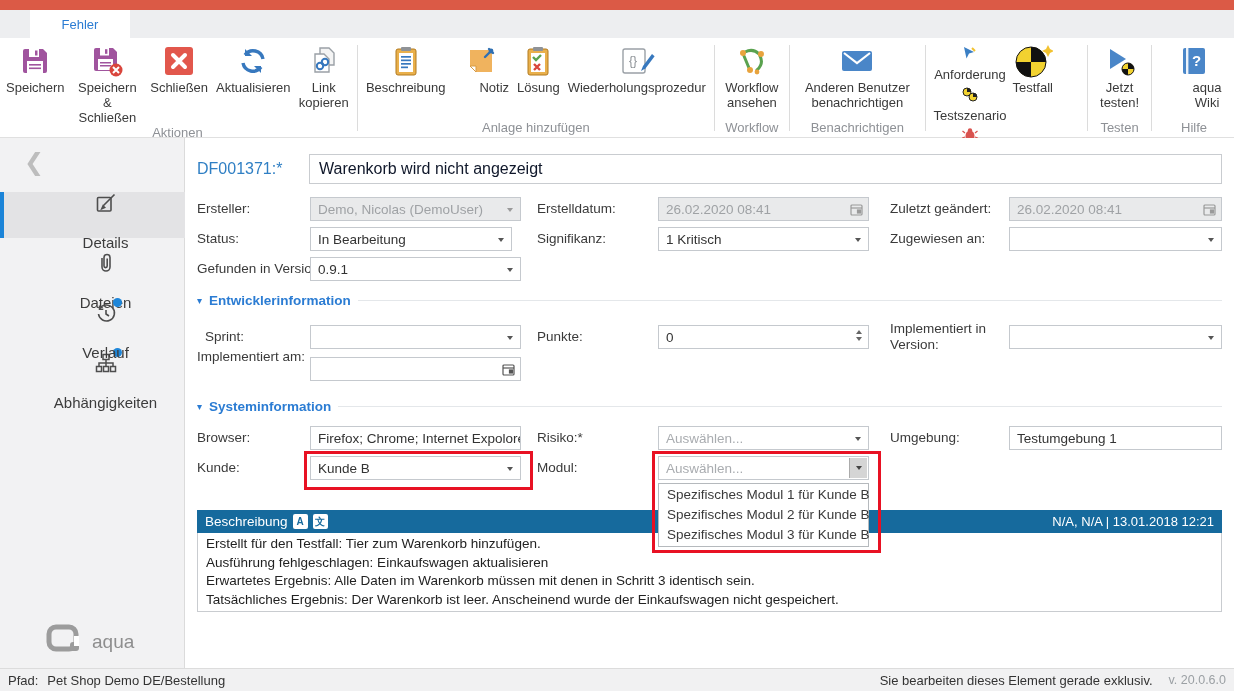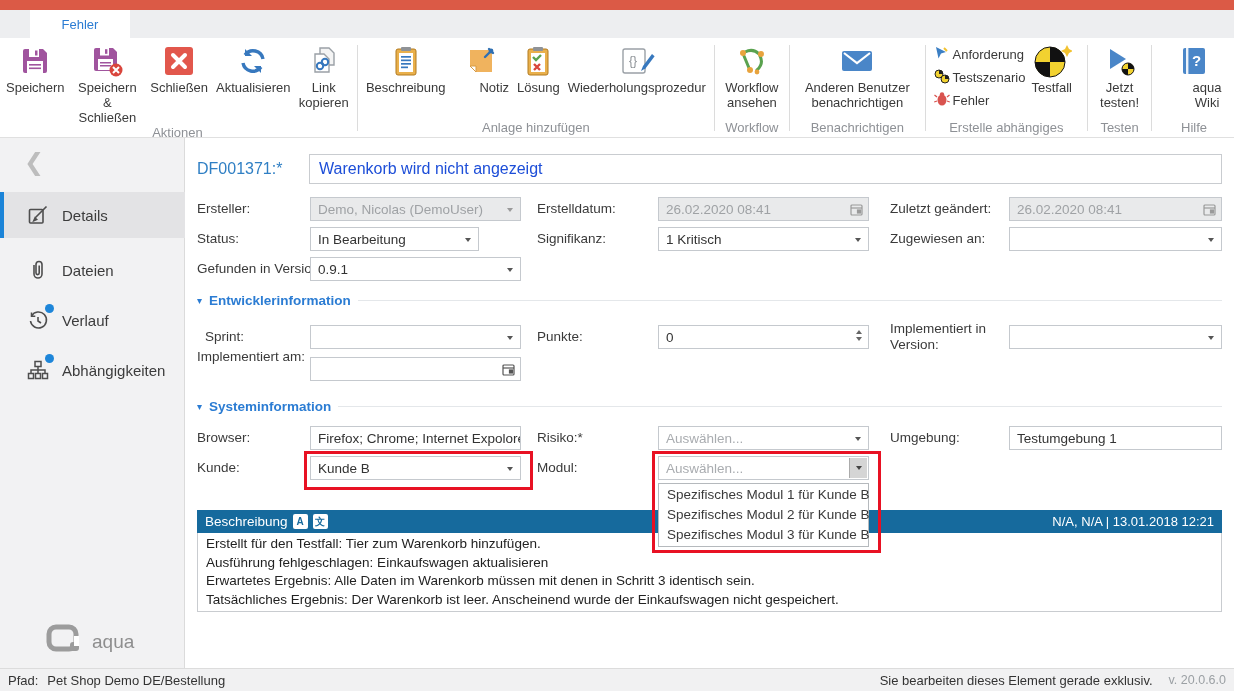--- a/index.html
+++ b/index.html
@@ -16,38 +16,38 @@
   .rgroup{display:flex;flex-direction:column;}
   .rbtns{display:flex;align-items:flex-start;flex:1;padding:0 2px;}
   .rgrouplabel{height:17px;line-height:15px;text-align:center;color:#8e9196;font-size:13px;}
   .rsep{width:1px;background:#dcdcdc;margin:7px 2px 6px 2px;}
   .rbtn{display:flex;flex-direction:column;align-items:center;padding:4px 4px 0;cursor:default;}
   .ricon{height:38px;display:flex;align-items:center;justify-content:center;}
   .rlbl{font-size:13px;line-height:15px;text-align:center;color:#3a3a3a;}
   .w62{max-width:62px;} .w80{max-width:80px;} .w58{max-width:58px;}
   .w125{max-width:125px;} .w50{max-width:50px;} .w46{max-width:46px;padding-left:26px;}
   .stackcol{display:flex;flex-direction:column;justify-content:flex-start;padding:7px 2px 0 4px;gap:4px;}
-  .stackitem{display:flex;align-items:center;gap:3px;font-size:13px;color:#3a3a3a;}
+  .stackitem{display:flex;align-items:center;gap:3px;font-size:13px;color:#3a3a3a;flex-direction:column;}
   .caret{font-size:9px;color:#666;margin-left:3px;}
   
   .sidebar{position:absolute;left:0;top:138px;width:185px;height:530px;background:#f2f2f3;
            border-right:1px solid #dbdbdb;box-sizing:border-box;}
   .collapse{position:absolute;left:24px;top:12px;font-size:24px;color:#bdbdbd;line-height:24px;}
-  .sitem{position:absolute;left:0;width:185px;display:flex;align-items:center;gap:12px;
-         padding-left:26px;box-sizing:border-box;font-size:15px;color:#3c3c3c;cursor:default;}
+  .sitem{position:absolute;left:0;width:185px;display:flex;align-items:center;gap:20px;
+         padding-left:26px;box-sizing:border-box;font-size:15px;color:#3c3c3c;cursor:default;flex-direction:column;}
   .sitem.active{background:#e3e3e5;}
   .sitem.active::before{content:"";position:absolute;left:0;top:0;bottom:0;width:4px;background:#1b84d8;}
   .iconwrap{position:relative;width:24px;height:24px;display:flex;align-items:center;justify-content:center;}
   .badge{position:absolute;top:-4px;right:-4px;width:9px;height:9px;border-radius:50%;background:#1e86d9;}
   .aqualogo{position:absolute;left:46px;top:486px;display:flex;align-items:center;gap:10px;color:#8e8e8e;font-size:19px;}
   .content{position:absolute;left:185px;top:138px;width:1049px;height:530px;background:#fff;}
   
   .idlbl{position:absolute;left:12px;top:16px;height:30px;line-height:30px;font-size:16px;color:#2f7fc4;}
   .titleinput{position:absolute;left:124px;top:16px;width:913px;height:30px;box-sizing:border-box;
-              border:1px solid #c9ccd0;font-size:16px;color:#1d4ed8;display:flex;align-items:center;padding-left:9px;}
+              border:1px solid #c9ccd0;font-size:16px;color:#0f172a;display:flex;align-items:center;padding-left:9px;}
   .lbl{position:absolute;height:24px;line-height:24px;font-size:13.5px;color:#3a3a3a;white-space:nowrap;}
   .fld{position:absolute;height:24px;background:#fff;border:1px solid #c5c9ce;box-sizing:border-box;
        font-size:13.5px;color:#333;display:flex;align-items:center;padding:0 20px 0 7px;white-space:nowrap;overflow:hidden;}
   .fld.text{padding-right:7px;}
   .fld.disabled{background:#e9eaeb;color:#9fa2a5;}
   .fld .arr{position:absolute;right:7px;top:10px;width:0;height:0;
             border-left:3.5px solid transparent;border-right:3.5px solid transparent;border-top:4.5px solid #555;}
   .fld.disabled .arr{border-top-color:#9a9a9a;}
   .fld .cal{position:absolute;right:5px;top:5px;}
   .fld .spin{position:absolute;right:6px;top:4px;display:flex;flex-direction:column;gap:3px;}
@@ -418,21 +418,21 @@
     <div class="fld disabled" style="left:824px;top:59px;width:213px;">
         <span>26.02.2020 08:41</span>
       <span class="cal"><svg width="13" height="13" viewBox="0 0 13 13" fill="none" stroke="#9a9a9a" stroke-width="1.2">
             <rect x="1" y="2" width="11" height="10" rx="1"></rect>
             <path d="M1,5 h11"></path>
             <rect x="7.5" y="7" width="3" height="3" fill="#9a9a9a"></rect>
           </svg></span>
       </div>
 
     <div class="lbl" style="left:12px;top:89px;">Status:</div>
-    <div class="fld" style="left:125px;top:89px;width:169px;">
+    <div class="fld" style="left:125px;top:89px;width:202px;">
         <span>In Bearbeitung</span>
         <span class="arr"></span>
       </div>
     <div class="lbl" style="left:352px;top:89px;">Signifikanz:</div>
     <div class="fld" style="left:473px;top:89px;width:211px;">
         <span>1 Kritisch</span>
         <span class="arr"></span>
       </div>
     <div class="lbl" style="left:705px;top:89px;">Zugewiesen an:</div>
     <div class="fld" style="left:824px;top:89px;width:213px;">

